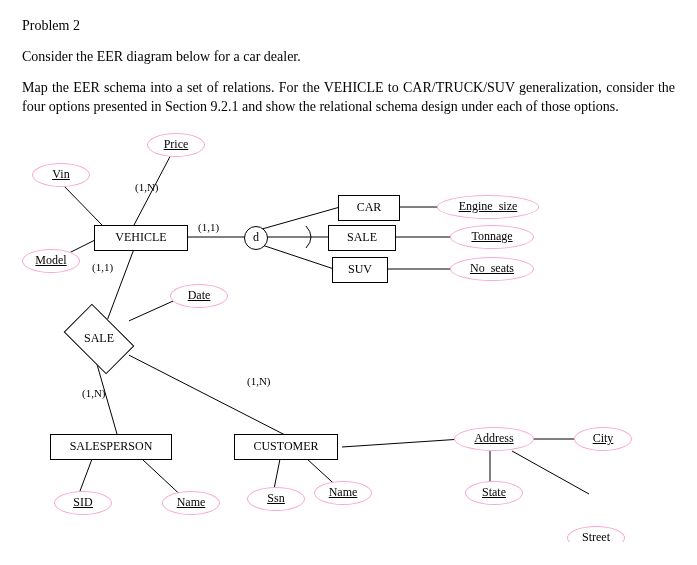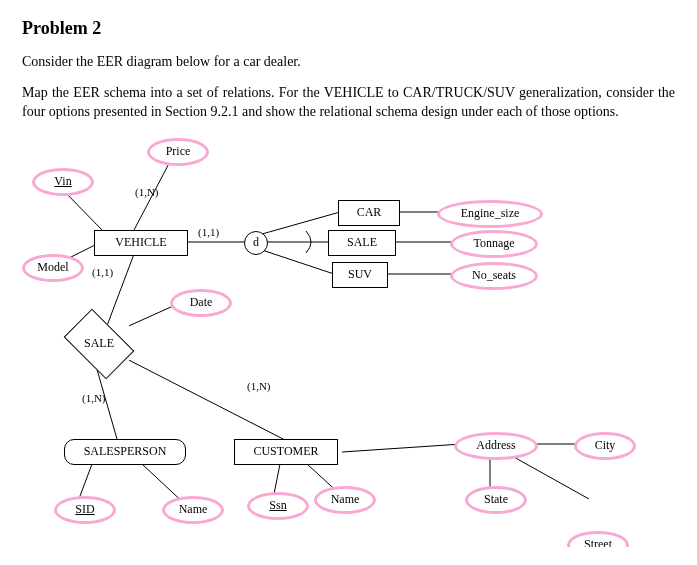--- a/index.html
+++ b/index.html
@@ -6,22 +6,22 @@
     margin: 0;
     padding: 18px 22px;
     font-family: Georgia, "Times New Roman", serif;
     font-size: 14px;
     color: #000;
     background: #fff;
     width: 697px;
     box-sizing: border-box;
   }
   h2 {
-    font-size: 18px;
-    font-weight: bold;
+    font-size: 14px;
+    font-weight: normal;
     margin: 0 0 14px 0;
   }
   p {
     margin: 0 0 12px 0;
     line-height: 1.35;
   }
   .justify { text-align: justify; }
   .diagram {
     position: relative;
     width: 655px;
@@ -49,25 +49,26 @@
     inset: 0;
     transform: rotate(45deg);
     border: 1px solid #000;
     background: #fff;
   }
   .rel .label, .spec .label {
     position: relative;
     z-index: 2;
   }
   .attr {
-    border: 3px solid #f9a8d4;
+    border: 1px solid #f9a8d4;
     border-radius: 50%;
     padding: 0 8px;
     height: 22px;
     min-width: 40px;
+    text-decoration: underline;
   }
   .spec {
     width: 22px; height: 22px;
     border: 1px solid #000;
     border-radius: 50%;
   }
   .underline { text-decoration: underline; }
   .card {
     position: absolute;
     font-size: 11px;
@@ -186,21 +187,21 @@
     </div>
 
 <div class="node rel" style="left:47px; top:190px; width:60px; height:40px;">
   <div class="shape"></div>
       <span class="label">SALE</span>
 </div>
 <div class="node attr" style="left:148px; top:155px;">
       <span>Date</span>
     </div>
 
-<div class="node entity" style="left:42px; top:305px; width:108px;border-radius:10px;">
+<div class="node entity" style="left:28px; top:305px; width:108px;">
       <span>SALESPERSON</span>
     </div>
 <div class="node attr" style="left:32px; top:362px;">
       <span class="underline">SID</span>
     </div>
 <div class="node attr" style="left:140px; top:362px;">
       <span>Name</span>
     </div>
 
 <div class="node entity" style="left:212px; top:305px; width:90px;">

